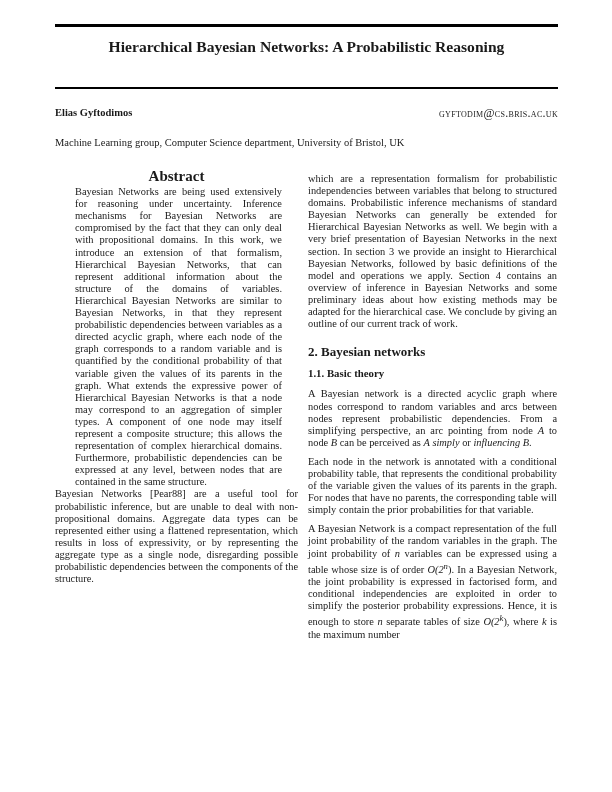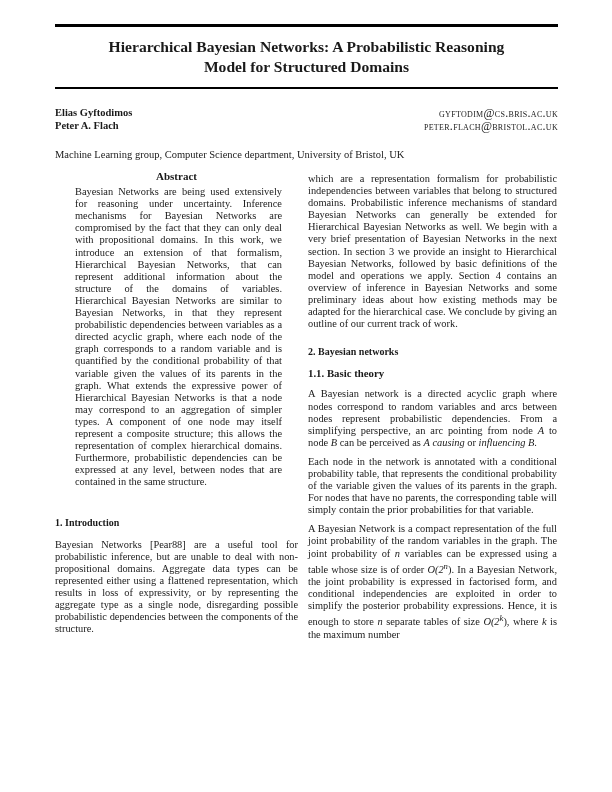--- a/index.html
+++ b/index.html
@@ -12,64 +12,58 @@
              font-family: "Liberation Serif", serif; font-weight: bold; font-size: 15.6px; line-height: 20px; }
     .authors { position: absolute; left: 55px; width: 503px; top: 107px; font-family: "Liberation Serif", serif; font-size: 10.5px; }
     .author-row { display: flex; justify-content: space-between; height: 12.5px; line-height: 12.5px; }
     .author-name { font-weight: bold; }
     .author-email { font-variant: small-caps; font-size: 12px; letter-spacing: 0.3px; }
     .affil { margin-top: 16px; line-height: 13px; font-size: 10.5px; }
     .col { position: absolute; font-family: "Liberation Serif", serif; font-size: 10.4px; line-height: 12.1px;
            text-align: justify; }
     .col-left { left: 55px; width: 243px; top: 170px; }
     .col-right { left: 308px; width: 249px; top: 173px; }
-    .abstract-head { text-align: center; font-weight: bold; font-size: 11px; margin: 0 0 4px 0; }
+    .abstract-head { text-align: center; font-weight: bold; font-size: 15px; margin: 0 0 4px 0; }
     .abstract-body { margin: 0 16px 0 20px; text-align: justify; }
-    .section-head { font-weight: bold; font-size: 10px; margin: 22px 0 9px 0; }
+    .section-head { font-weight: bold; font-size: 13px; margin: 22px 0 9px 0; }
     .subsection-head { font-weight: bold; font-size: 10.8px; margin: 0 0 9px 0; }
     p { margin: 0 0 7px 0; }
     .mt-intro { margin-top: 29px; }
     em, i { font-style: italic; }
   </style>
 </head>
 <body>
 
 <div class="page">
   <div class="rule-top"></div>
   <div class="title">
     <div>Hierarchical Bayesian Networks: A Probabilistic Reasoning</div>
-    <div>Model for Structured Domains</div>
   </div>
   <div class="rule-bottom"></div>
 
   <div class="authors">
     <div class="author-row">
       <span class="author-name">Elias Gyftodimos</span>
       <span class="author-email">gyftodim@cs.bris.ac.uk</span>
     </div>
-    <div class="author-row">
-      <span class="author-name">Peter A. Flach</span>
-      <span class="author-email">peter.flach@bristol.ac.uk</span>
-    </div>
     <div class="affil">Machine Learning group, Computer Science department, University of Bristol, UK</div>
   </div>
 
   <div class="col col-left">
     <div class="abstract-head">Abstract</div>
     <div class="abstract-body">Bayesian Networks are being used extensively for reasoning under uncertainty. Inference mechanisms for Bayesian Networks are compromised by the fact that they can only deal with propositional domains. In this work, we introduce an extension of that formalism, Hierarchical Bayesian Networks, that can represent additional information about the structure of the domains of variables. Hierarchical Bayesian Networks are similar to Bayesian Networks, in that they represent probabilistic dependencies between variables as a directed acyclic graph, where each node of the graph corresponds to a random variable and is quantified by the conditional probability of that variable given the values of its parents in the graph. What extends the expressive power of Hierarchical Bayesian Networks is that a node may correspond to an aggregation of simpler types. A component of one node may itself represent a composite structure; this allows the representation of complex hierarchical domains. Furthermore, probabilistic dependencies can be expressed at any level, between nodes that are contained in the same structure.</div>
 
-    <div class="section-head mt-intro">1. Introduction</div>
     <p>Bayesian Networks [Pear88] are a useful tool for probabilistic inference, but are unable to deal with non-propositional domains. Aggregate data types can be represented either using a flattened representation, which results in loss of expressivity, or by representing the aggregate type as a single node, disregarding possible probabilistic dependencies between the components of the structure.</p>
   </div>
 
   <div class="col col-right">
     <p>which are a representation formalism for probabilistic independencies between variables that belong to structured domains. Probabilistic inference mechanisms of standard Bayesian Networks can generally be extended for Hierarchical Bayesian Networks as well. We begin with a very brief presentation of Bayesian Networks in the next section. In section 3 we provide an insight to Hierarchical Bayesian Networks, followed by basic definitions of the model and operations we apply. Section 4 contains an overview of inference in Bayesian Networks and some preliminary ideas about how existing methods may be adapted for the hierarchical case. We conclude by giving an outline of our current track of work.</p>
 
     <div class="section-head" style="margin-top:16px;">2. Bayesian networks</div>
     <div class="subsection-head">1.1. Basic theory</div>
 
-    <p><span>A Bayesian network is a directed acyclic graph where nodes correspond to random variables and arcs between nodes represent probabilistic dependencies. From a simplifying perspective, an arc pointing from node </span><i>A</i><span> to node </span><i>B</i><span> can be perceived as </span><i>A</i><span> </span><em>causing</em><span> or </span><em>influencing B</em><span>.</span></p>
+    <p><span>A Bayesian network is a directed acyclic graph where nodes correspond to random variables and arcs between nodes represent probabilistic dependencies. From a simplifying perspective, an arc pointing from node </span><i>A</i><span> to node </span><i>B</i><span> can be perceived as </span><i>A</i><span> </span><em>simply</em><span> or </span><em>influencing B</em><span>.</span></p>
 
     <p>Each node in the network is annotated with a conditional probability table, that represents the conditional probability of the variable given the values of its parents in the graph. For nodes that have no parents, the corresponding table will simply contain the prior probabilities for that variable.</p>
 
     <p><span>A Bayesian Network is a compact representation of the full joint probability of the random variables in the graph. The joint probability of </span><i>n</i><span> variables can be expressed using a table whose size is of order </span><i>O(2</i><sup><i>n</i></sup><span>). In a Bayesian Network, the joint probability is expressed in factorised form, and conditional independencies are exploited in order to simplify the posterior probability expressions. Hence, it is enough to store </span><i>n</i><span> separate tables of size </span><i>O(2</i><sup><i>k</i></sup><span>), where </span><i>k</i><span> is the maximum number</span></p>
   </div>
 </div>
 
 </body></html>

